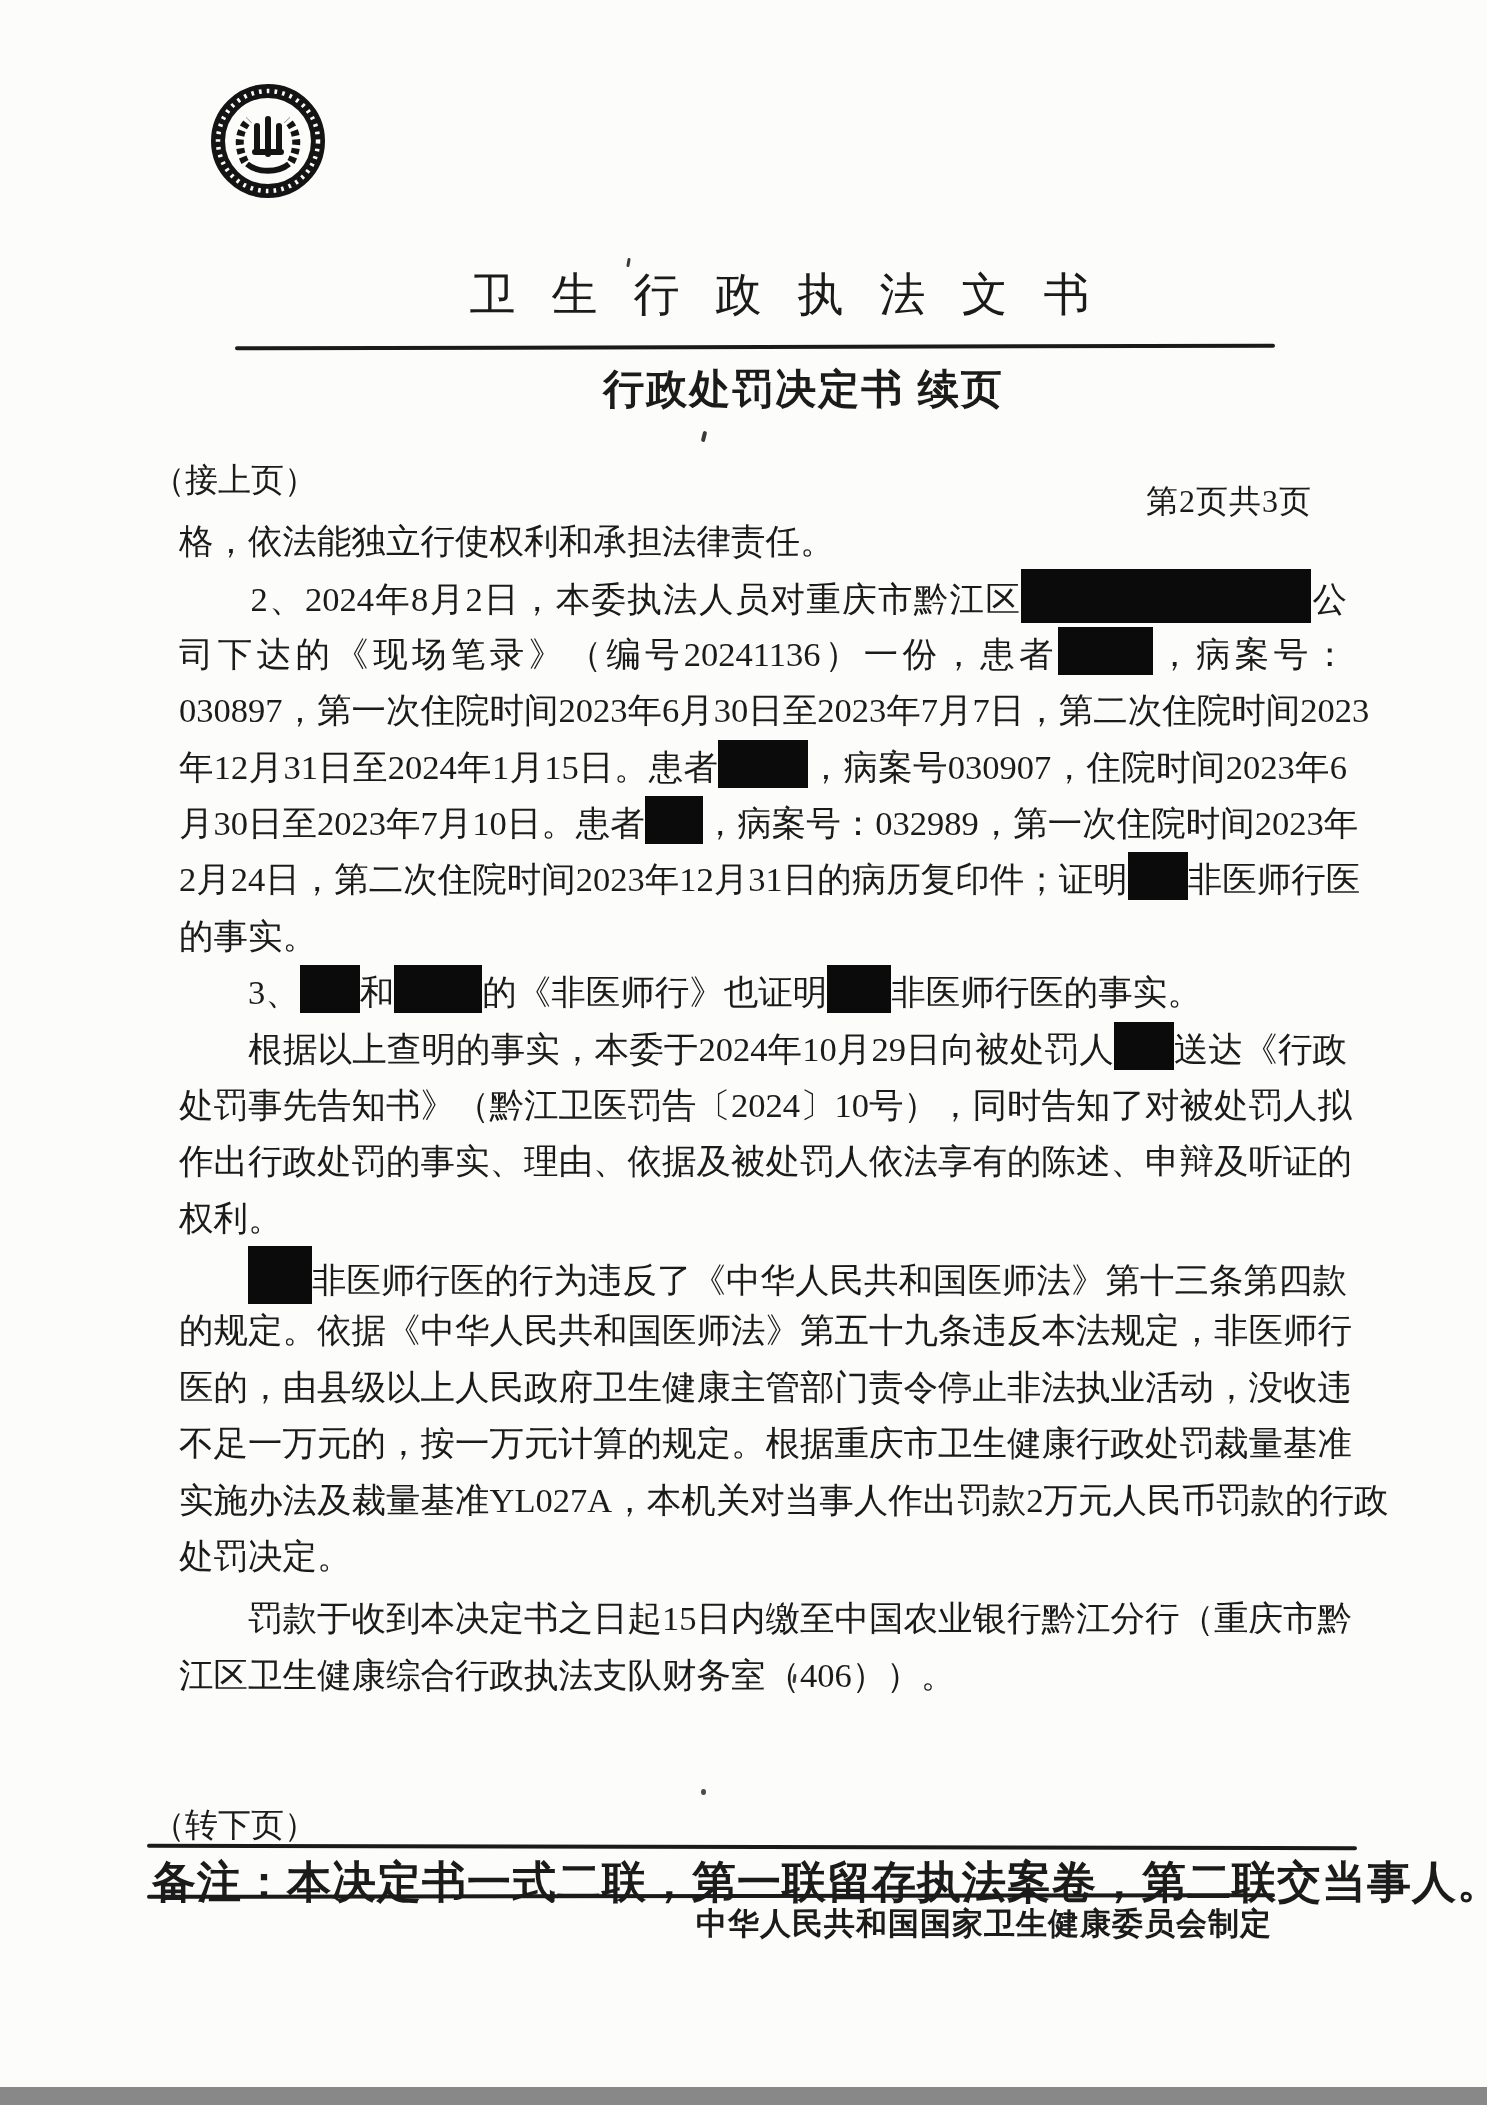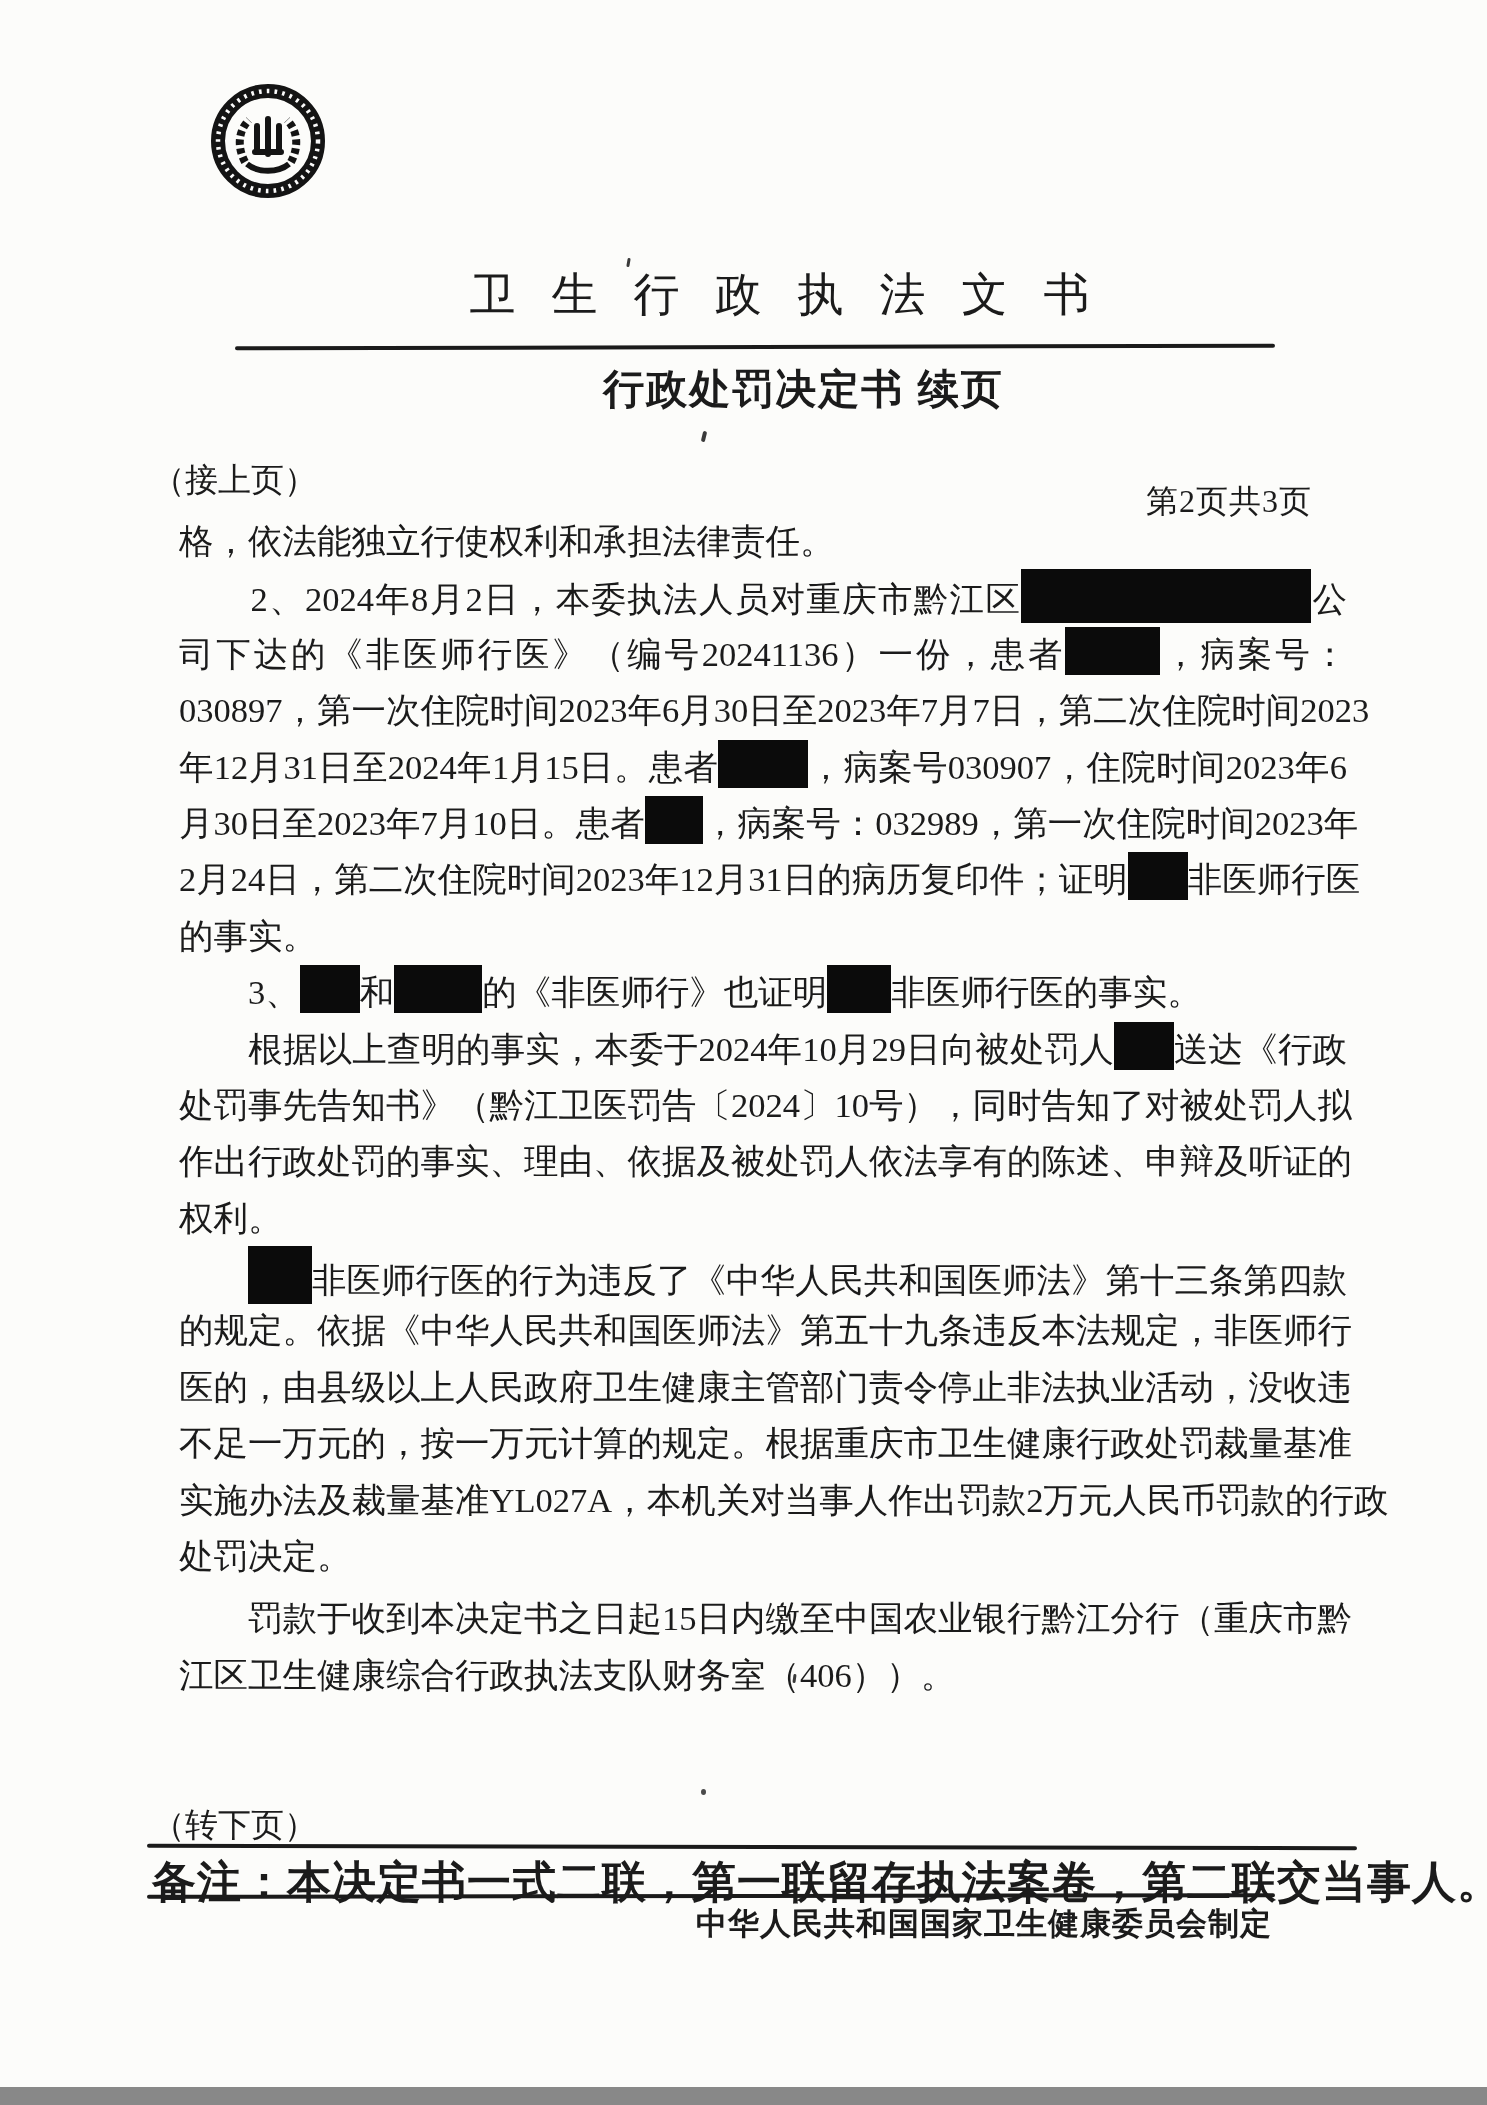--- a/index.html
+++ b/index.html
@@ -86,21 +86,21 @@
 
   <div class="doc-title">卫生行政执法文书</div>
   <div class="title-rule"></div>
   <div class="doc-subtitle">行政处罚决定书 续页</div>
   <div class="page-indicator">第2页共3页</div>
   <div class="note-prev">（接上页）</div>
 
   <div class="doc-body">
       <div class="bline end"><span>格，依法能独立行使权利和承担法律责任。</span></div>
       <div class="bline"><span>　　2、2024年8月2日，本委执法人员对重庆市黔江区</span><span class="redact" style="width: 290px; height: 54px; vertical-align: -12px;"></span><span>公</span></div>
-      <div class="bline"><span>司下达的《非医师行医》（编号20241136）一份，患者</span><span class="redact" style="width: 95px;"></span><span>，病案号：</span></div>
+      <div class="bline"><span>司下达的《现场笔录》（编号20241136）一份，患者</span><span class="redact" style="width: 95px;"></span><span>，病案号：</span></div>
       <div class="bline"><span>030897，第一次住院时间2023年6月30日至2023年7月7日，第二次住院时间2023</span></div>
       <div class="bline"><span>年12月31日至2024年1月15日。患者</span><span class="redact" style="width: 90px;"></span><span>，病案号030907，住院时间2023年6</span></div>
       <div class="bline"><span>月30日至2023年7月10日。患者</span><span class="redact" style="width: 58px;"></span><span>，病案号：032989，第一次住院时间2023年</span></div>
       <div class="bline"><span>2月24日，第二次住院时间2023年12月31日的病历复印件；证明</span><span class="redact" style="width: 60px;"></span><span>非医师行医</span></div>
       <div class="bline end"><span>的事实。</span></div>
       <div class="bline end"><span>　　3、</span><span class="redact" style="width: 60px;"></span><span>和</span><span class="redact" style="width: 88px;"></span><span>的《非医师行》也证明</span><span class="redact" style="width: 64px;"></span><span>非医师行医的事实。</span></div>
       <div class="bline"><span>　　根据以上查明的事实，本委于2024年10月29日向被处罚人</span><span class="redact" style="width: 60px;"></span><span>送达《行政</span></div>
       <div class="bline"><span>处罚事先告知书》（黔江卫医罚告〔2024〕10号），同时告知了对被处罚人拟</span></div>
       <div class="bline"><span>作出行政处罚的事实、理由、依据及被处罚人依法享有的陈述、申辩及听证的</span></div>
       <div class="bline end"><span>权利。</span></div>

